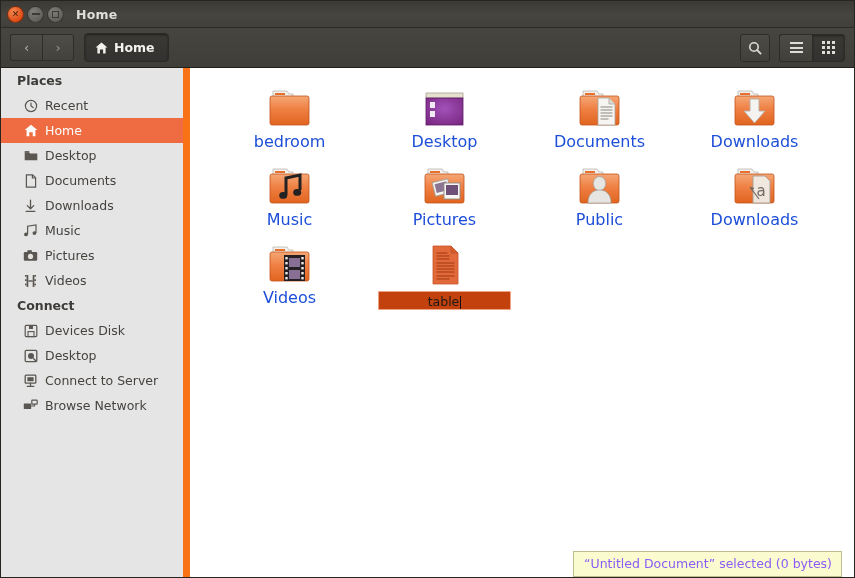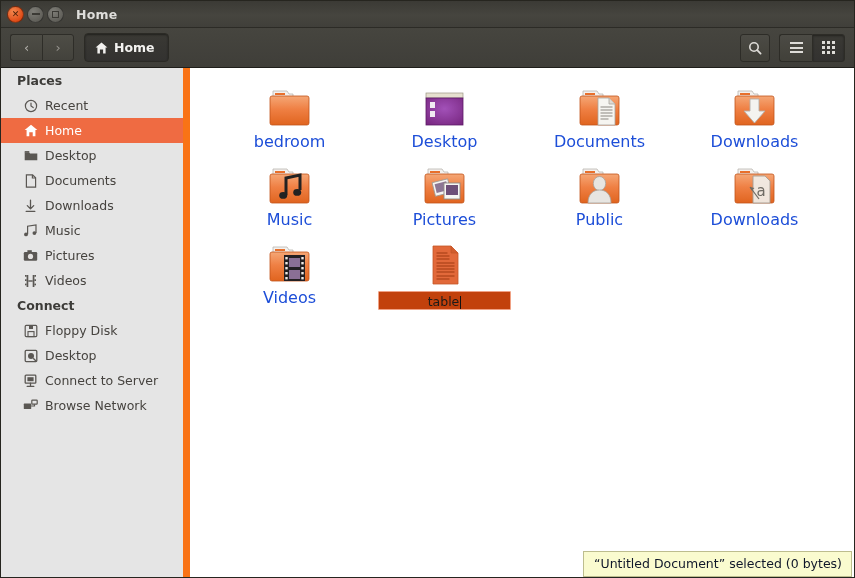--- a/index.html
+++ b/index.html
@@ -162,26 +162,26 @@
     position: relative;
   }
   .caret {
     width: 1px; height: 13px; background: #111;
     margin-left: 1px;
   }
 
   
   .status {
     position: absolute;
-    right: 2px; bottom: 0px;
+    right: 12px; bottom: 0px;
     background: #fafbcf;
     border: 1px solid #bdbd8e;
     padding: 4px 9px 5px 10px;
     font-size: 12.5px;
-    color: #0f172a;
+    color: #8b5cf6;
     white-space: nowrap;
   }
 </style>
 </head>
 <body>
 
 <div id="app">
 
   <div class="titlebar">
     <div class="wbtns">
@@ -346,21 +346,21 @@
       <div class="sb-head">Connect</div>
 
       <div class="sb-item">
         <span class="sb-icon">
           <svg width="14" height="14" viewBox="0 0 14 14">
               <rect x="1.2" y="1.4" width="11.6" height="11.2" rx="1" fill="none" stroke="#5a5753" stroke-width="1.2"></rect>
               <rect x="4" y="7.6" width="6" height="5" fill="none" stroke="#5a5753" stroke-width="1.1"></rect>
               <rect x="5" y="2" width="4" height="3" fill="#5a5753"></rect>
             </svg>
         </span>
-        <span>Floppy Disk</span>
+        <span>Devices Disk</span>
       </div>
 
       <div class="sb-item">
         <span class="sb-icon">
           <svg width="14" height="14" viewBox="0 0 14 14">
               <rect x="1.2" y="1.4" width="11.6" height="11.2" rx="1" fill="none" stroke="#5a5753" stroke-width="1.3"></rect>
               <circle cx="7" cy="7" r="3" fill="#5a5753"></circle>
               <path d="M9.2 9.2 L12 12" stroke="#5a5753" stroke-width="1.3"></path>
             </svg>
         </span>

